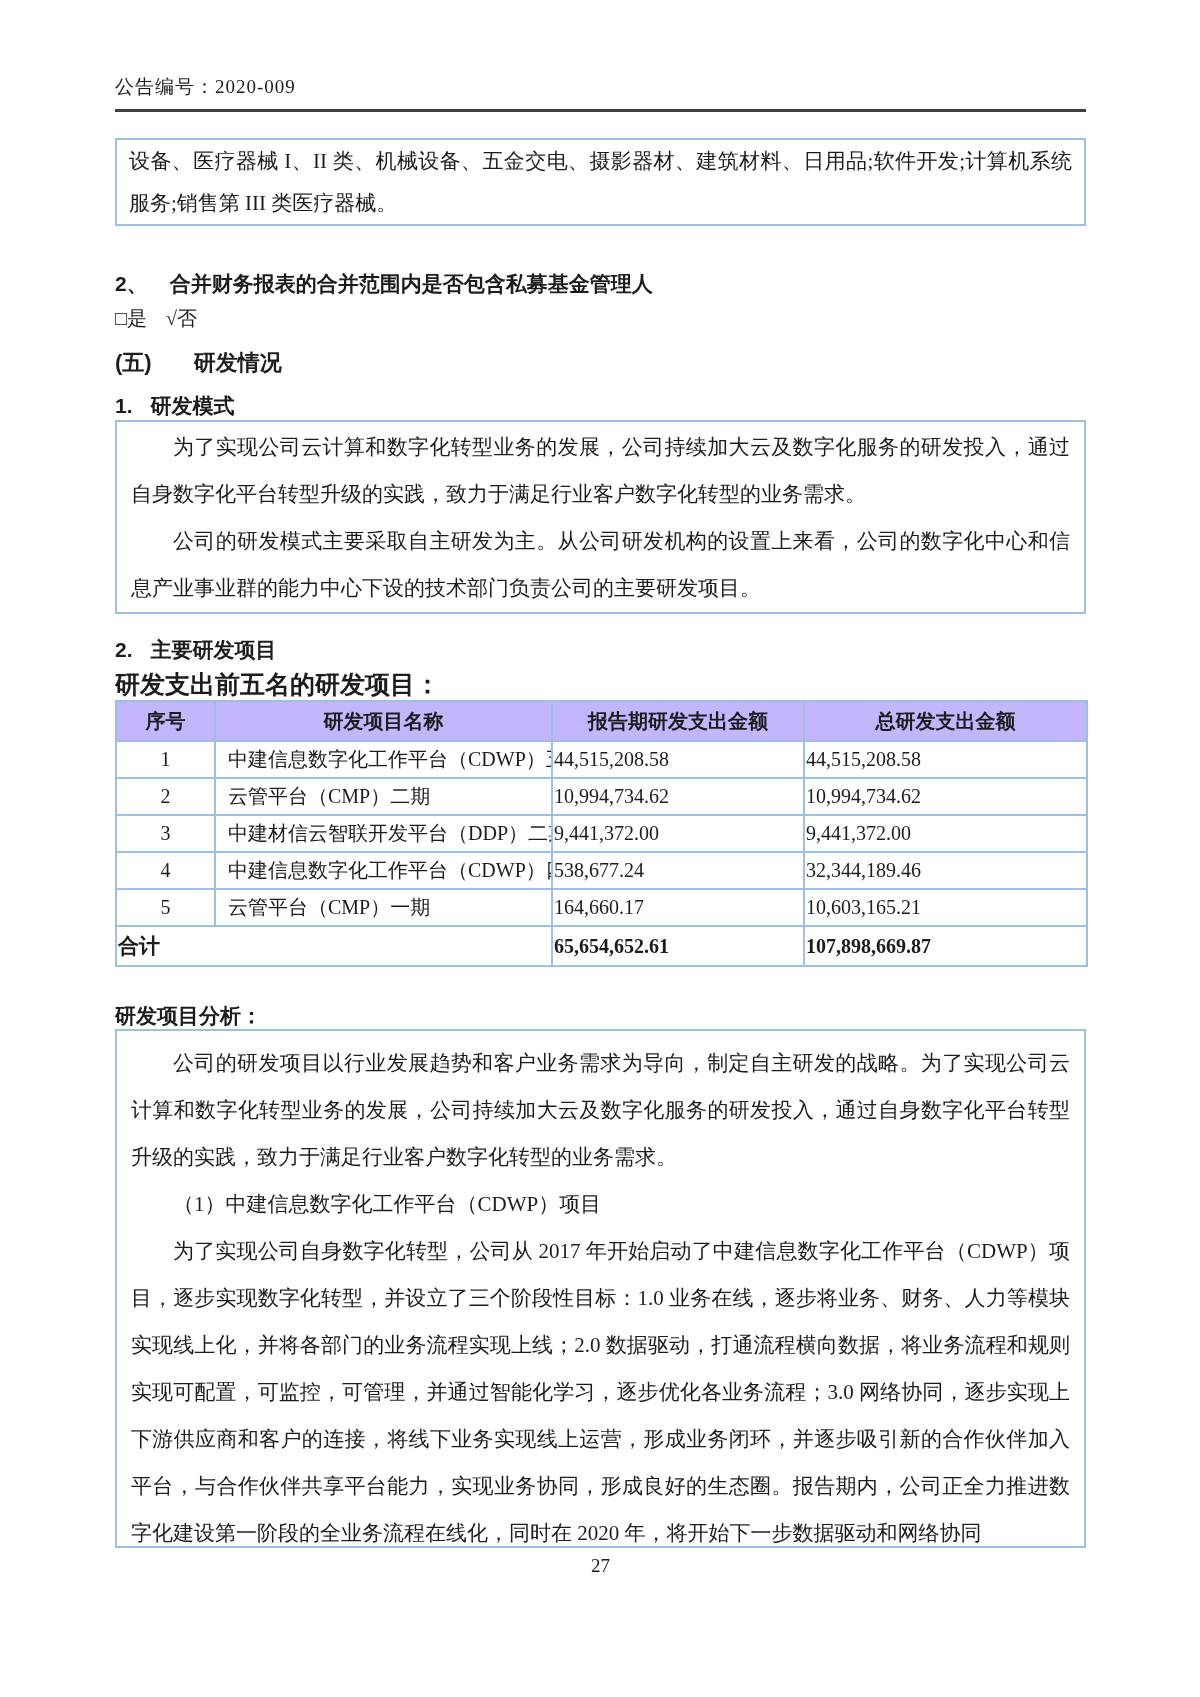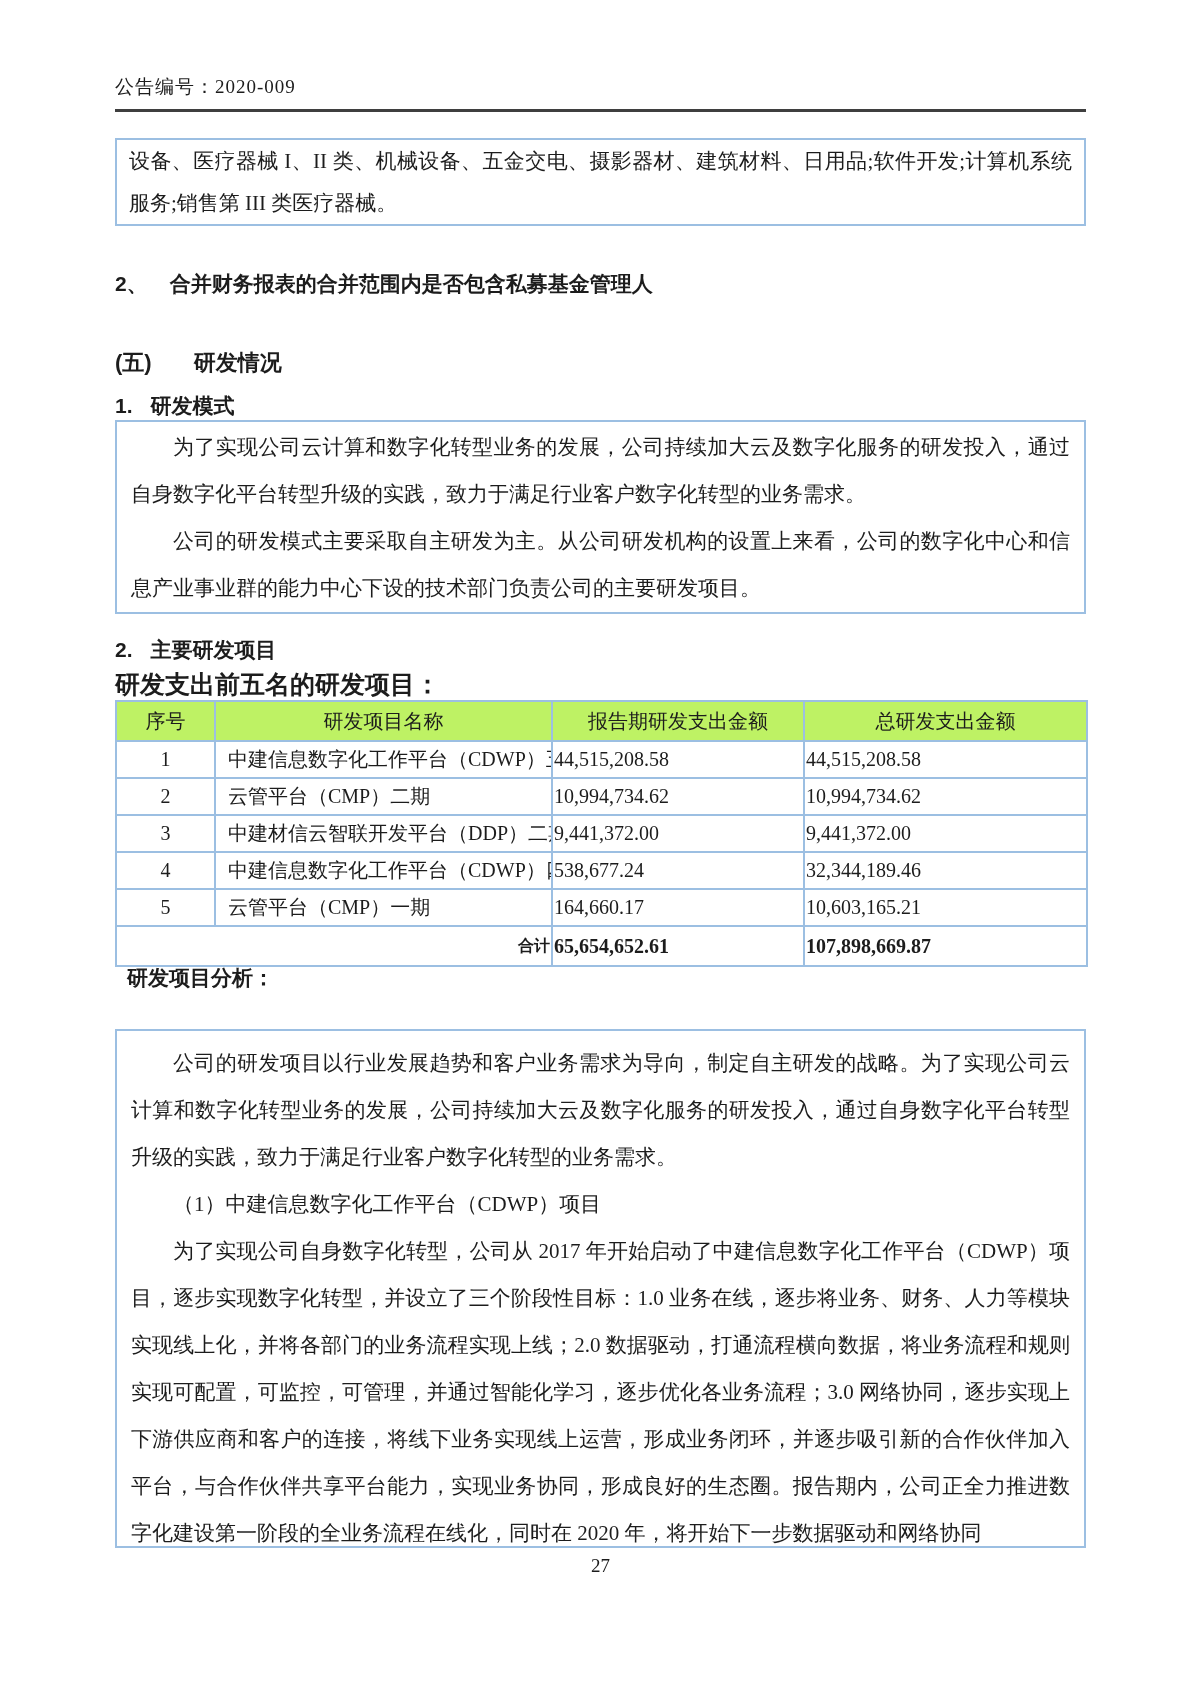--- a/index.html
+++ b/index.html
@@ -47,56 +47,60 @@
   table.rd-table{
     position:absolute;top:700px;left:0;
     width:971px;border-collapse:collapse;table-layout:fixed;
   }
   .rd-table th,.rd-table td{
     border:2px solid #9cbfe2;
     box-sizing:border-box;
     overflow:hidden;white-space:nowrap;
   }
   .rd-table th{
-    height:40px;background:#bef264;
+    height:40px;background:#c4b5fd;
     font-family:"Liberation Sans","DejaVu Sans",sans-serif;
-    font-weight:normal;font-size:20px;text-align:center;
+    font-weight:bold;font-size:20px;text-align:center;
   }
   .rd-table td{height:37px;font-size:20px;}
   .rd-table .c-idx{text-align:center;}
   .rd-table .c-name{text-align:left;padding-left:12px;}
   .rd-table .c-amt{text-align:left;padding-right:14px;}
   .rd-table tr.total-row td{height:40px;font-weight:bold;}
   .rd-table tr.total-row .t-label{
-    text-align:right;
+    text-align:left;
     font-family:Liberation Serif, serif;
-    font-size:16px;
+    font-size:21px;
   }
 
-  .analysis-title{top:964px;font-size:21px;margin-left:12px;}
+  .analysis-title{top:1002px;font-size:21px;}
   .analysis-box{top:1029px;height:519px;padding:9px 14px;line-height:47px;overflow:hidden;}
 
   .footer-page{top:1555px;text-align:center;font-size:19px;}
 </style>
 </head>
 <body>
 
 <div class="content">
 
   <div class="abs header-no">公告编号：2020-009</div>
   <div class="abs header-rule"></div>
 
   <div class="abs doc-box scope-box">
     <p>设备、医疗器械 I、II 类、机械设备、五金交电、摄影器材、建筑材料、日用品;软件开发;计算机系统服务;销售第 III 类医疗器械。</p>
   </div>
 
   <div class="abs heading h-sec2">
     <span class="num">2、</span><span>合并财务报表的合并范围内是否包含私募基金管理人</span>
   </div>
 
+  <div class="abs options">
+    <span class="opt-yes">□是</span>
+    <span class="opt-no">√否</span>
+  </div>
 
   <div class="abs heading h-sec5">
     <span class="num">(五)</span><span>研发情况</span>
   </div>
 
   <div class="abs heading h-rdmode">
     <span class="num">1.</span><span>研发模式</span>
   </div>
 
   <div class="abs doc-box rdmode-box">

